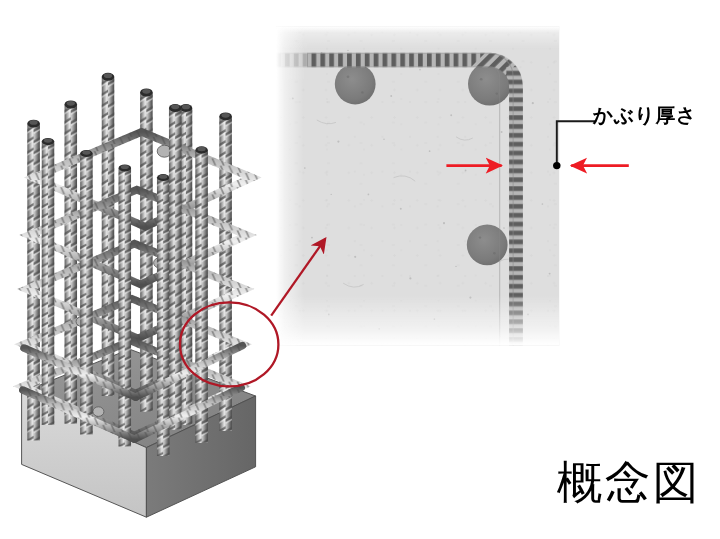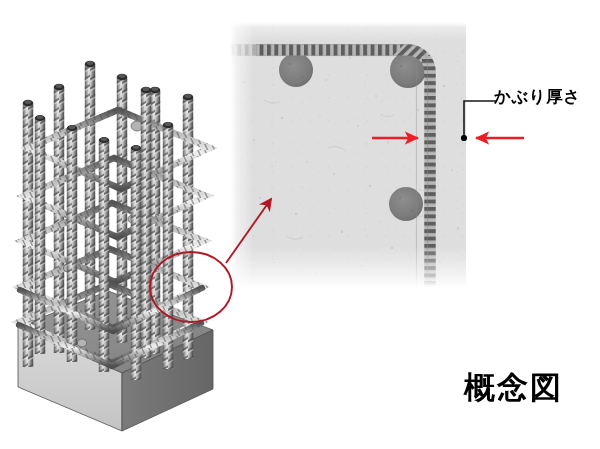--- a/index.html
+++ b/index.html
@@ -80,23 +80,23 @@
   }
   #cover-label {
     left: 494px;
     top: 86px;
     font-size: 16.5px;
     font-weight: 700;
     letter-spacing: 0.5px;
   }
   #caption-label {
     left: 464px;
-    top: 367px;
-    font-size: 31px;
-    font-weight: 700;
+    top: 377px;
+    font-size: 38px;
+    font-weight: 400;
     letter-spacing: 2px;
   }
 </style>
 </head>
 <body>
 
 <div id="stage">
 
   <div id="cage-illustration">
     <svg width="250" height="449" viewBox="0 0 250 449" xmlns="http://www.w3.org/2000/svg">

